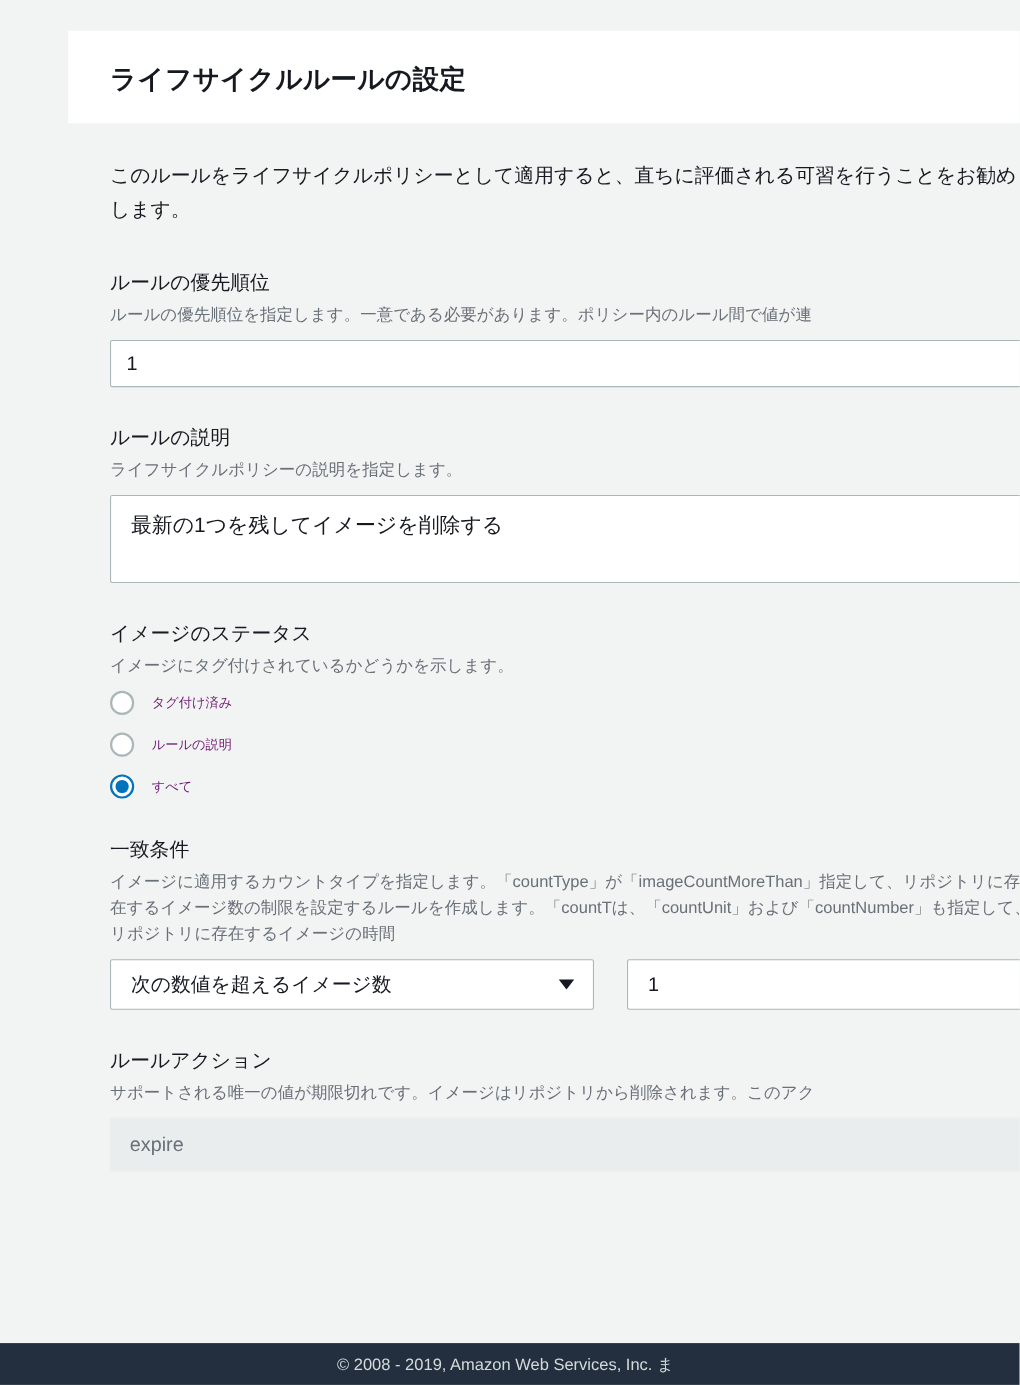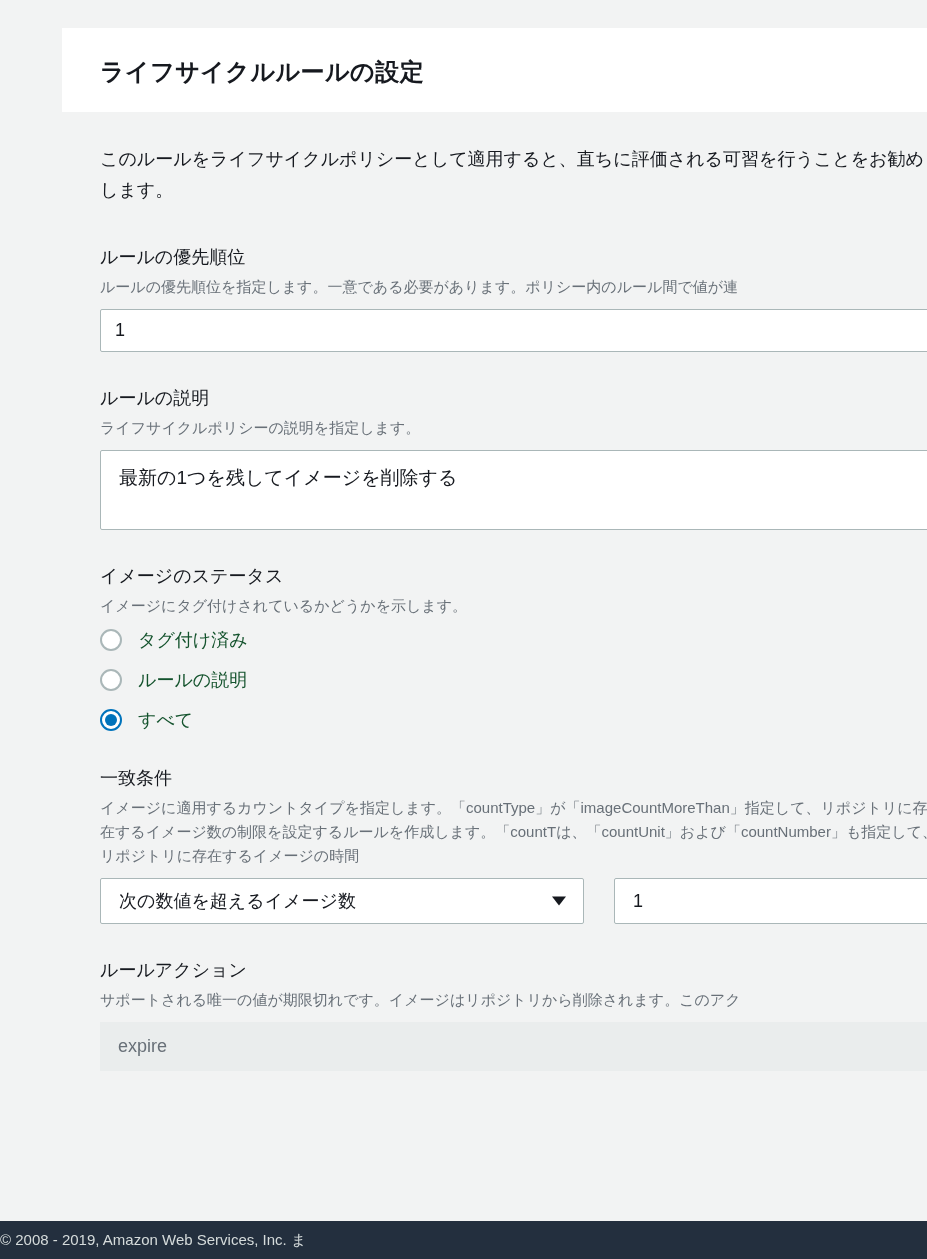--- a/index.html
+++ b/index.html
@@ -99,30 +99,30 @@
       content: "";
       position: absolute;
       left: 3px;
       top: 3px;
       width: 12px;
       height: 12px;
       border-radius: 50%;
       background: #0073bb;
     }
     .radio-label {
-      font-size: 18px;
-      color: #14532d;
+      font-size: 12px;
+      color: #701a75;
     }
     .row {
       display: flex;
       gap: 30px;
     }
     .select-wrap {
       position: relative;
-      width: 484px;
+      width: 440px;
     }
     .select-box {
       width: 100%;
       border: 1px solid #aab7b8;
       border-radius: 2px;
       padding: 10px 40px 10px 18px;
       font-size: 18px;
       color: #16191f;
       background: #ffffff;
       cursor: pointer;
@@ -155,21 +155,21 @@
       position: absolute;
       bottom: 0;
       left: 0;
       right: 0;
       height: 38px;
       background: #232f3e;
       color: #d5dbdb;
       font-size: 15px;
       display: flex;
       align-items: center;
-      justify-content: flex-start;
+      justify-content: center;
       padding-right: 8px;
     }
     .action-input {
       width: 100%;
       border: none;
       background: #eaeded;
       padding: 14px 18px;
       font-size: 18px;
       color: #687078;
       font-family: inherit;

